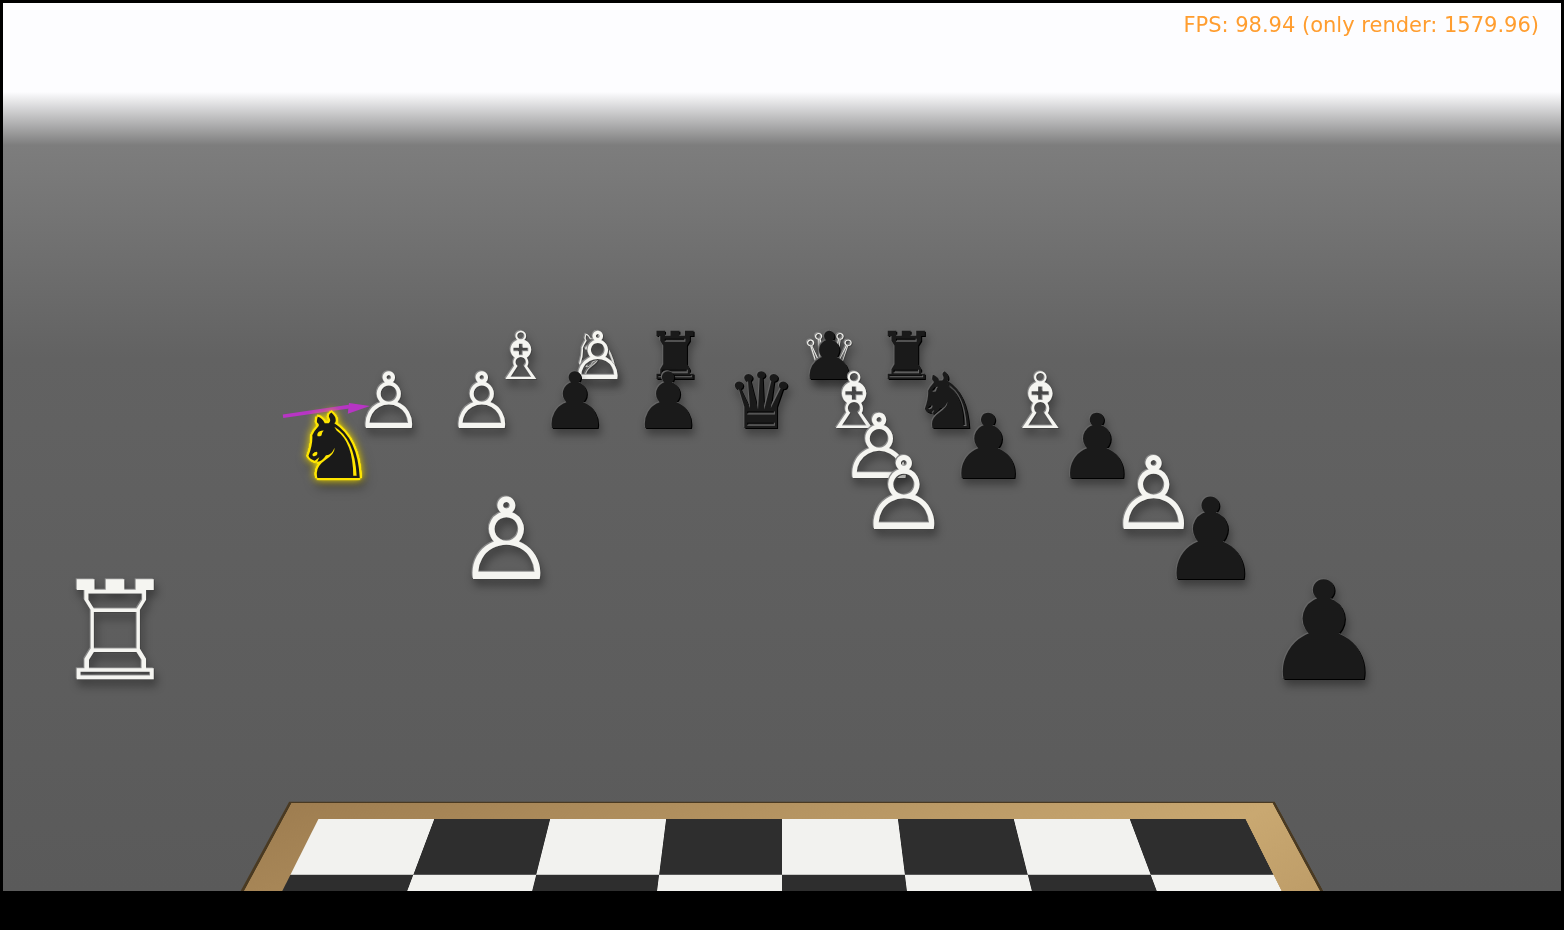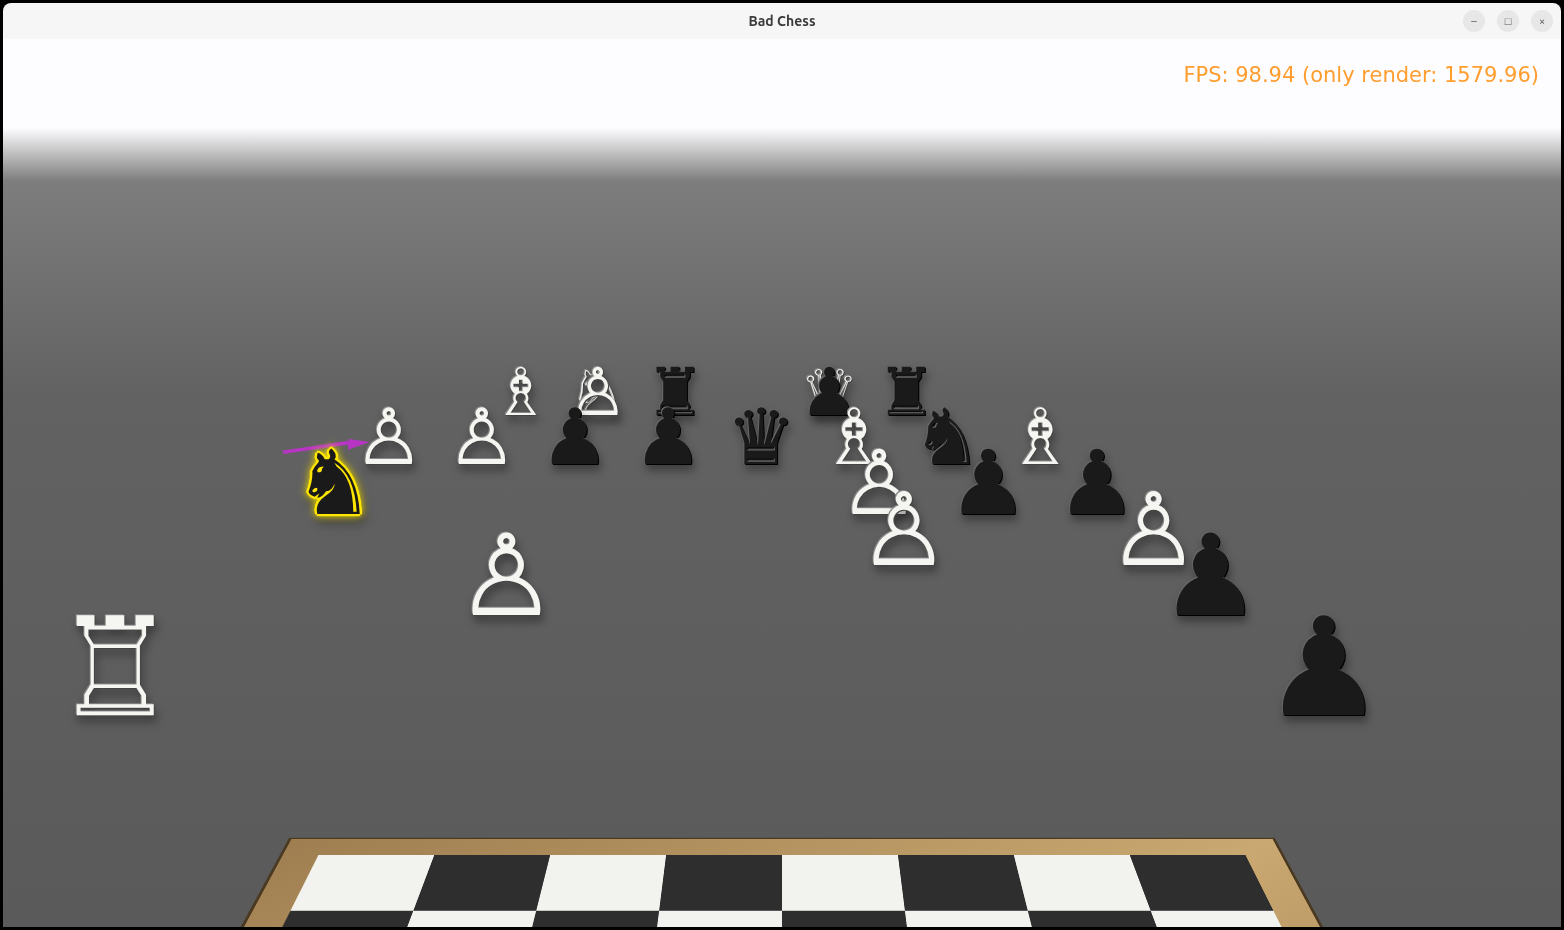--- a/index.html
+++ b/index.html
@@ -56,21 +56,21 @@
     background: linear-gradient(to bottom,
       #fdfdff 0%,
       #fdfdff 10%,
       #7d7d7d 16%,
       #626262 40%,
       #5a5a5a 100%);
     overflow: hidden;
   }
   .fps {
     position: absolute;
-    top: 24px;
+    top: 10px;
     right: 22px;
     color: #ff9d2f;
     font-family: "DejaVu Sans", sans-serif;
     font-size: 21px;
     font-weight: 400;
   }
   .scene {
     position: absolute;
     left: 0; top: 0; right: 0; bottom: 0;
   }
@@ -129,34 +129,20 @@
     position: absolute;
     width: 150px;
     height: 18px;
   }
   .arrow svg { width: 100%; height: 100%; overflow: visible; }
 </style>
 </head>
 <body>
 
 <div class="window-frame">
-  <div class="titlebar">
-    <div class="title">Bad Chess</div>
-    <div class="window-controls">
-      <div class="win-btn">
-        <span>–</span>
-      </div>
-      <div class="win-btn">
-        <span>□</span>
-      </div>
-      <div class="win-btn">
-        <span>×</span>
-      </div>
-    </div>
-  </div>
 
   <div class="viewport">
     <div class="fps">FPS: 98.94 (only render: 1579.96)</div>
 
     <div class="scene">
 
       <div class="board-wrap">
         <div class="board-base">
           <div class="board-frame"></div>
           <div class="board-grid" id="board-grid">

